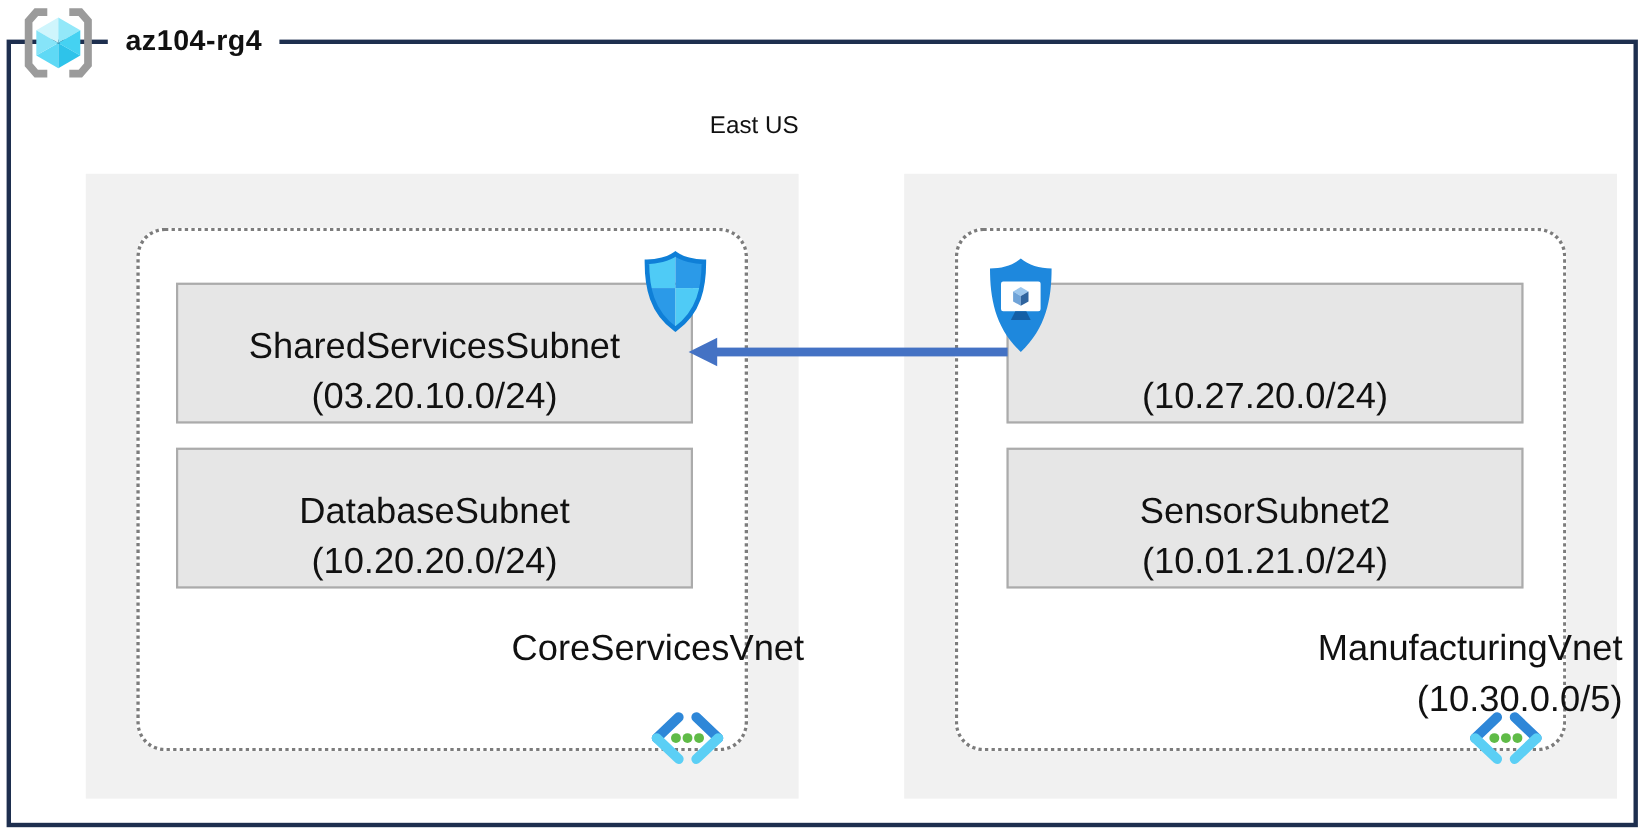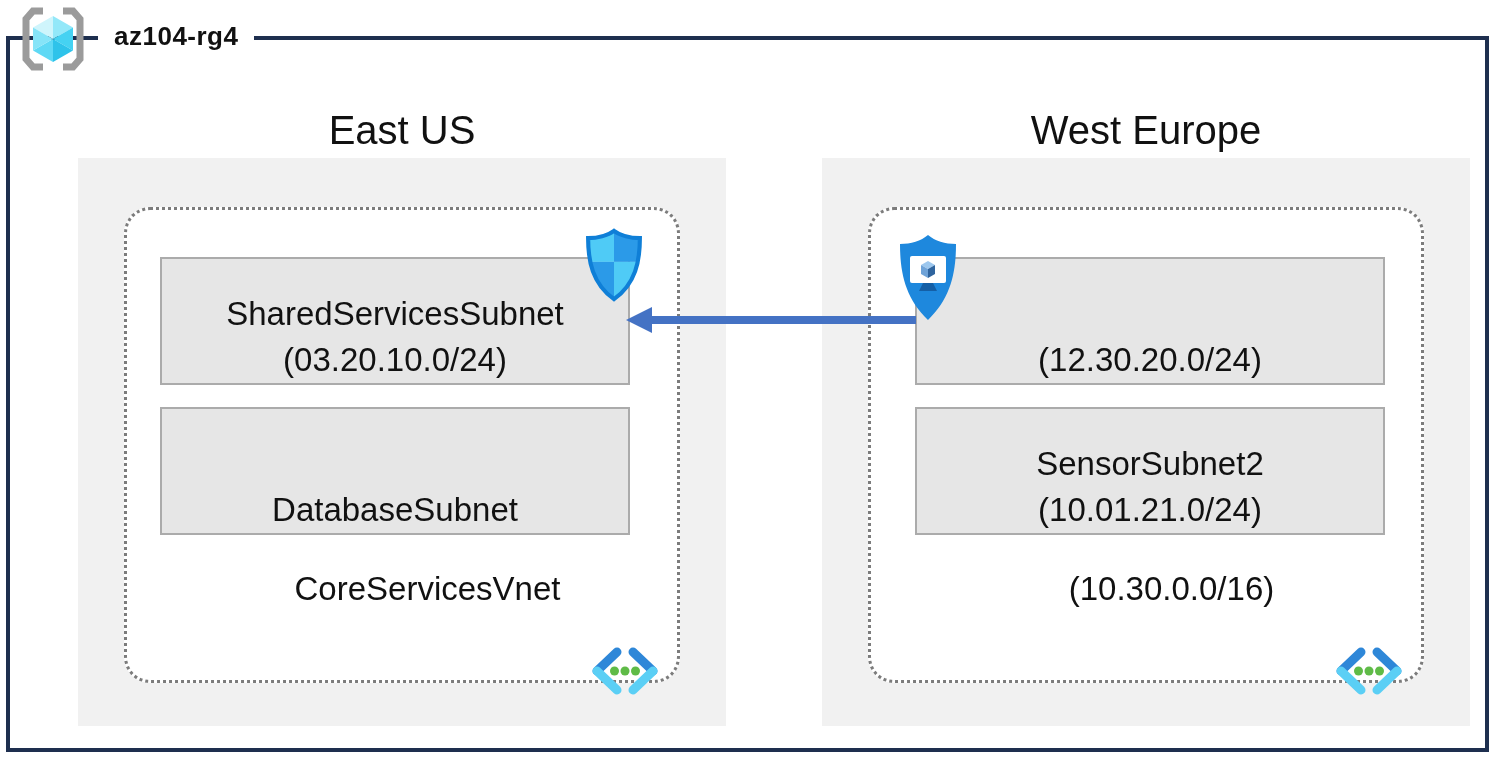--- a/index.html
+++ b/index.html
@@ -15,31 +15,31 @@
   body{background:#ffffff;font-family:"Liberation Sans", sans-serif;color:var(--ink);}
   #canvas{position:relative;width:1496px;height:758px;background:#fff;overflow:hidden;}
 
   .frame{position:absolute;left:6px;top:36px;width:1483px;height:716px;
          border:4px solid var(--frame-navy);z-index:0;}
 
   .rg-icon{position:absolute;left:16px;top:6px;z-index:3;}
   .rg-title{position:absolute;left:98px;top:8px;z-index:2;background:#fff;
             padding:0 16px;font-size:26px;font-weight:bold;line-height:56px;letter-spacing:0.5px;}
 
-  .region-label{position:absolute;top:108px;width:648px;text-align:center;
-                font-size:40px;line-height:44px;z-index:2;}
+  .region-label{position:absolute;top:92px;width:648px;text-align:right;
+                font-size:22px;line-height:44px;z-index:2;}
   .region-box{position:absolute;top:158px;width:648px;height:568px;
               background:var(--region-bg);z-index:1;}
   .dashed-box{position:absolute;top:207px;width:556px;height:476px;background:#ffffff;
               border:3px dotted var(--dash-gray);border-radius:26px;z-index:2;}
   .subnet{position:absolute;width:470px;height:128px;background:var(--subnet-bg);
           border:2px solid var(--subnet-border);z-index:3;
           display:flex;flex-direction:column;align-items:center;justify-content:flex-end;}
   .subnet div{font-size:33px;line-height:46px;text-align:center;}
-  .vnet-label{position:absolute;top:566px;width:607px;text-align:center;
+  .vnet-label{position:absolute;top:566px;width:607px;text-align:right;
               font-size:33px;line-height:46px;z-index:3;}
   .icon{position:absolute;z-index:6;}
   .arrow-line{position:absolute;left:650px;top:316px;width:266px;height:8px;
               background:var(--arrow-blue);z-index:5;}
   .arrow-head{position:absolute;left:626px;top:307px;width:0;height:0;z-index:5;
               border-right:26px solid var(--arrow-blue);
               border-top:13px solid transparent;border-bottom:13px solid transparent;}
 </style>
 </head>
 <body>
@@ -57,49 +57,50 @@
       <polygon points="57,21.5 57,44.5 37,33" fill="#45D2F2"></polygon>
       <polygon points="37,33 57,44.5 37,56" fill="#2EC3EA"></polygon>
       <polygon points="17,44.5 37,33 37,56" fill="#5FD9F5"></polygon>
       <polygon points="17,21.5 37,33 17,44.5" fill="#86E4F8"></polygon>
     </g>
   </svg>
 
   <div class="rg-title">az104-rg4</div>
 
   <div class="region-label" style="left:78px">East US</div>
-  <div class="region-label" style="left:822px">West Europe</div>
 
   <div class="region-box" style="left:78px"></div>
   <div class="region-box" style="left:822px"></div>
 
   <div class="dashed-box" style="left:124px"></div>
   <div class="dashed-box" style="left:868px"></div>
 
   <div class="subnet" style="left:160px;top:257px">
     <div>SharedServicesSubnet</div>
     <div>(03.20.10.0/24)</div>
   </div>
   <div class="subnet" style="left:160px;top:407px">
     <div>DatabaseSubnet</div>
+    <div>(10.20.20.0/24)</div>
   </div>
 
   <div class="subnet" style="left:915px;top:257px">
-    <div>(12.30.20.0/24)</div>
+    <div>(10.27.20.0/24)</div>
   </div>
   <div class="subnet" style="left:915px;top:407px">
     <div>SensorSubnet2</div>
     <div>(10.01.21.0/24)</div>
   </div>
 
   <div class="vnet-label" style="left:124px">
     <div>CoreServicesVnet</div>
   </div>
   <div class="vnet-label" style="left:868px">
-    <div>(10.30.0.0/16)</div>
+    <div>ManufacturingVnet</div>
+    <div>(10.30.0.0/5)</div>
   </div>
 
   <div class="arrow-line"></div>
   <div class="arrow-head"></div>
 
   <svg class="icon" style="left:585px;top:227px" width="58" height="76" viewBox="0 0 56 72">
     <defs>
       <clipPath id="shieldClipA">
         <path d="M28 3 C34 7.5 44.5 10 53 10 C53 32 49 54 28 69 C7 54 3 32 3 10 C11.5 10 22 7.5 28 3 Z"></path>
       </clipPath>

